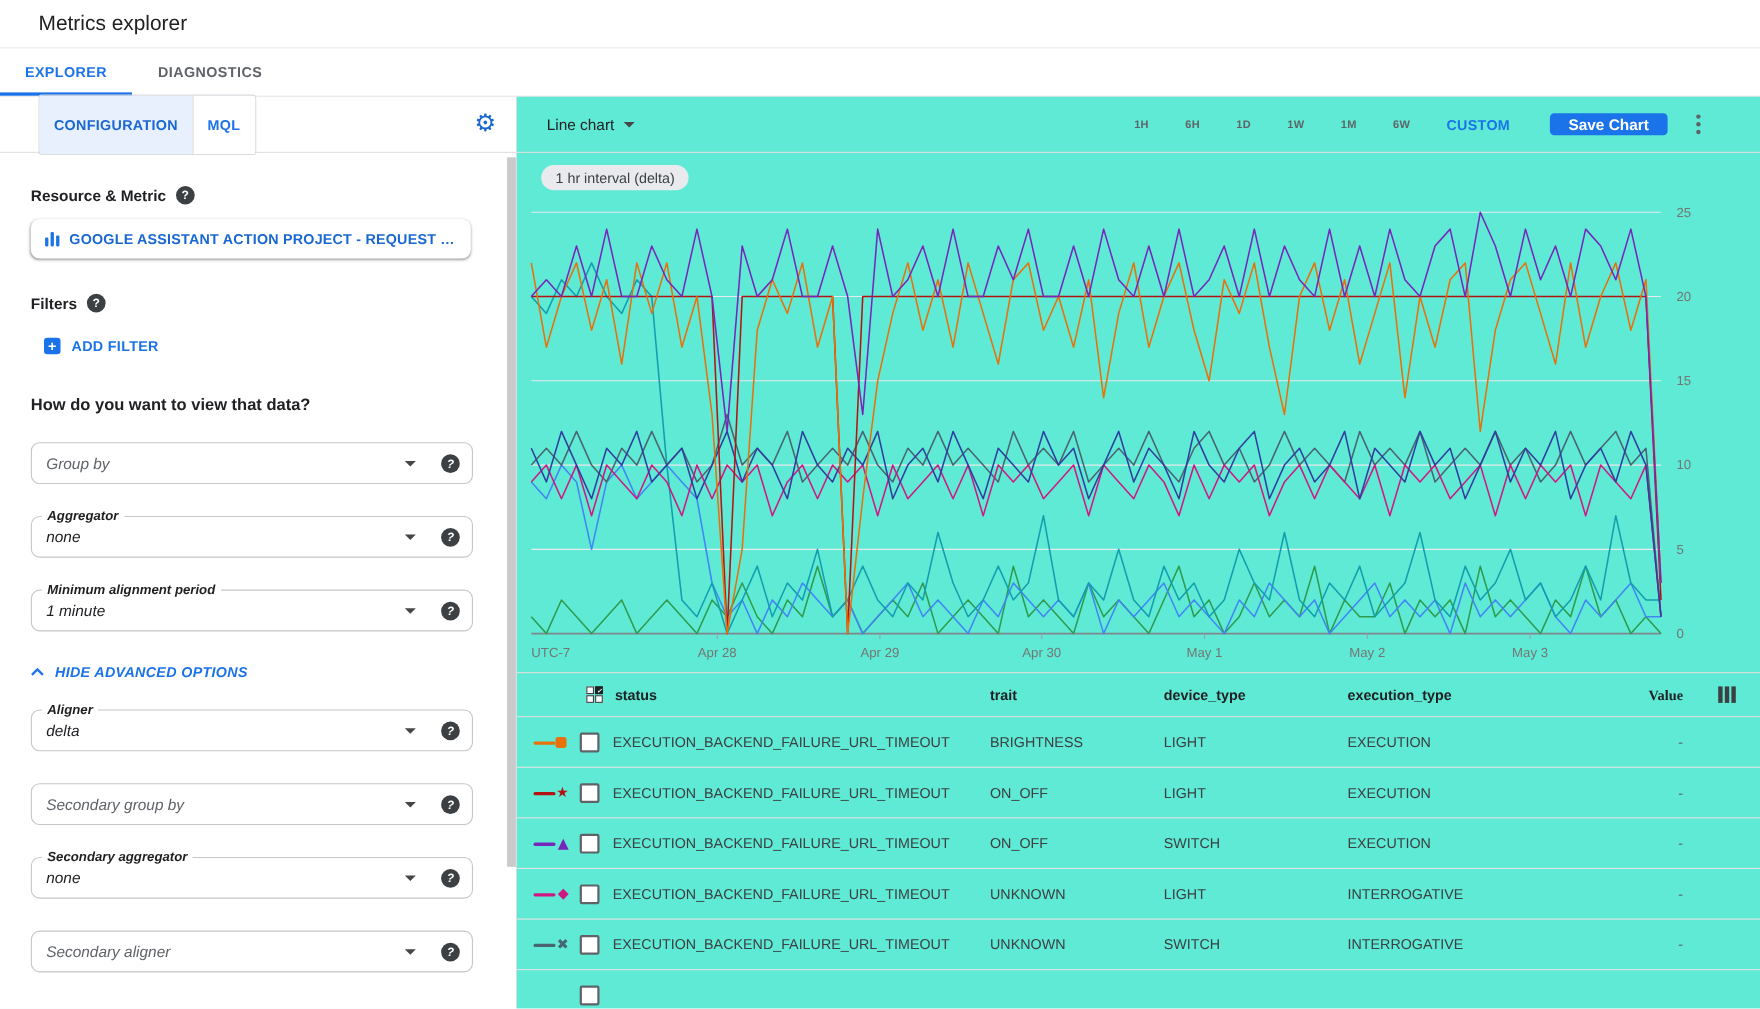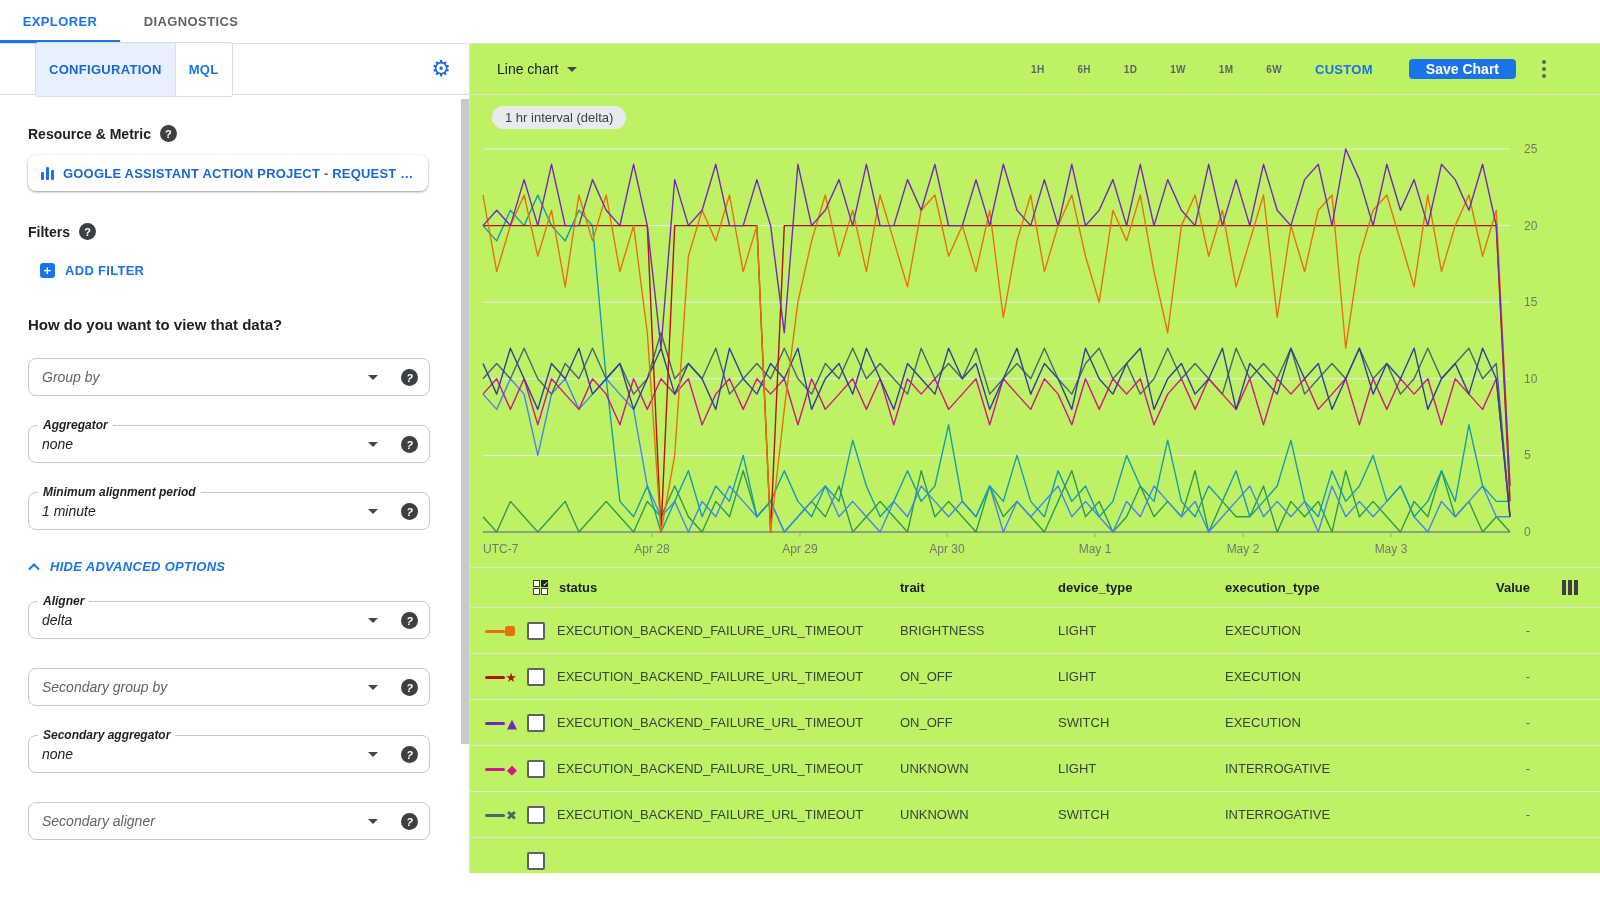--- a/index.html
+++ b/index.html
@@ -53,21 +53,21 @@
   .field-label:empty { display:none; }
   .field-value { line-height:36px; padding-left:13px; font-size:14px; color:#202124; }
   .field.muted .field-value { color:#5f6368; }
   .caret-down { width:0; height:0; border-left:5px solid transparent; border-right:5px solid transparent; border-top:5.5px solid #444746; display:inline-block; }
   .field .caret-down { position:absolute; right:51px; top:16px; }
   .field .help { position:absolute; right:11px; top:10px; }
 
   .adv-link { display:flex; align-items:center; gap:10px; color:#1a73e8; font-size:13px; font-weight:bold; letter-spacing:.3px; margin:28px 0 27px 0; cursor:pointer; }
 
   
-  .right-panel { flex:1; position:relative; background:#bef264; min-width:0; }
+  .right-panel { flex:1; position:relative; background:#5eead4; min-width:0; }
   .chart-toolbar { height:51px; display:flex; align-items:center; padding:0 54px 0 27px; border-bottom:1px solid #e0e0e0; }
   .chart-type { display:flex; align-items:center; gap:9px; font-size:14px; color:#202124; cursor:pointer; }
   .time-ranges { margin-left:auto; display:flex; align-items:center; gap:33px; }
   .time-btn { font-size:10px; font-weight:bold; color:#5f6368; letter-spacing:.3px; cursor:pointer; }
   .custom-btn { font-size:13px; font-weight:bold; color:#1a73e8; letter-spacing:.3px; margin-left:33px; cursor:pointer; }
   .save-chart { margin-left:36px; height:20px; padding:0 17px; background:#1a73e8; color:#fff; border:none; border-radius:4px; font-size:14px; font-weight:bold; font-family:"Liberation Sans", sans-serif; cursor:pointer; }
   .kebab { margin-left:26px; display:flex; flex-direction:column; gap:3px; cursor:pointer; }
   .kebab i { width:4px; height:4px; border-radius:50%; background:#5f6368; }
 
   .chart-area { position:relative; height:472px; }
@@ -78,34 +78,37 @@
   
   .legend-table { border-top:1px solid #e0e0e0; }
   .lt-row { display:grid; grid-template-columns:42px 30px 343px 158px 167px 230px 1fr 48px; align-items:center; padding-left:15px; padding-right:22px; border-bottom:1px solid #e4e4e4; height:46px; font-size:13px; color:#3c4043; }
   .lt-header { height:40px; font-weight:bold; color:#202124; border-bottom:1px solid #e0e0e0; }
   .lt-header .hdr-status { display:flex; align-items:center; gap:11px; grid-column:1 / span 3; padding-left:48px; }
   .sel-icon { display:grid; grid-template-columns:7px 7px; grid-template-rows:7px 7px; gap:1px; cursor:pointer; }
   .sel-icon i { border:1.5px solid #3c4043; background:#fff; }
   .sel-icon i.on { background:#202124; border-color:#202124; position:relative; }
   .sel-icon i.on::after { content:"\2713"; color:#fff; font-size:6px; position:absolute; left:0.5px; top:-1px; }
   .val-col { text-align:right; color:#5f6368; }
-  .hdr-value { text-align:right; color:#202124; }
+  .hdr-value { text-align:right; color:#202124;font-family:Liberation Serif, serif; }
   .cols-icon { display:flex; gap:2px; justify-content:flex-end; cursor:pointer; }
   .cols-icon i { width:4px; height:15px; background:#3c4043; }
   .marker { position:relative; width:34px; height:16px; }
   .marker .mline { position:absolute; left:0; top:7px; width:20px; height:3px; border-radius:2px; }
   .marker .mshape { position:absolute; right:2px; top:50%; transform:translateY(-50%); font-size:13px; line-height:1; font-family:"DejaVu Sans", sans-serif; }
   .marker .msq { position:absolute; right:4px; top:3px; width:10px; height:10px; border-radius:2.5px; }
   .cbox { width:18px; height:18px; border:2px solid #5f6368; border-radius:2px; background:#fff; cursor:pointer; }
 </style>
 </head>
 <body>
 
 <div class="app">
 
+  <div class="page-header">
+    <div class="page-title">Metrics explorer</div>
+  </div>
 
   <div class="tabs">
     <div class="tab explorer active">
       <span>EXPLORER</span>
       <span class="underline"></span>
     </div>
     <div class="tab diagnostics">
       <span>DIAGNOSTICS</span>
     </div>
   </div>

